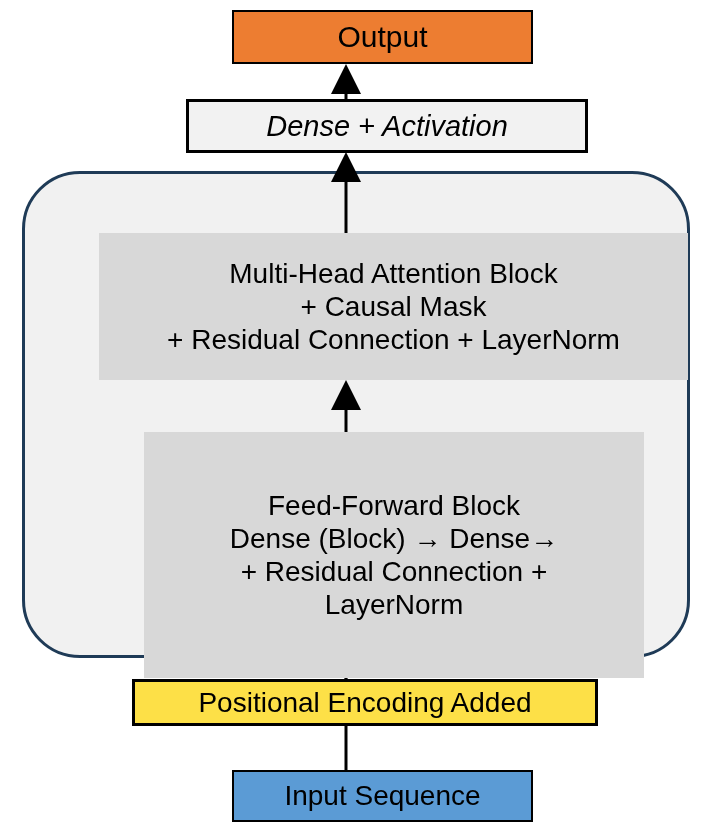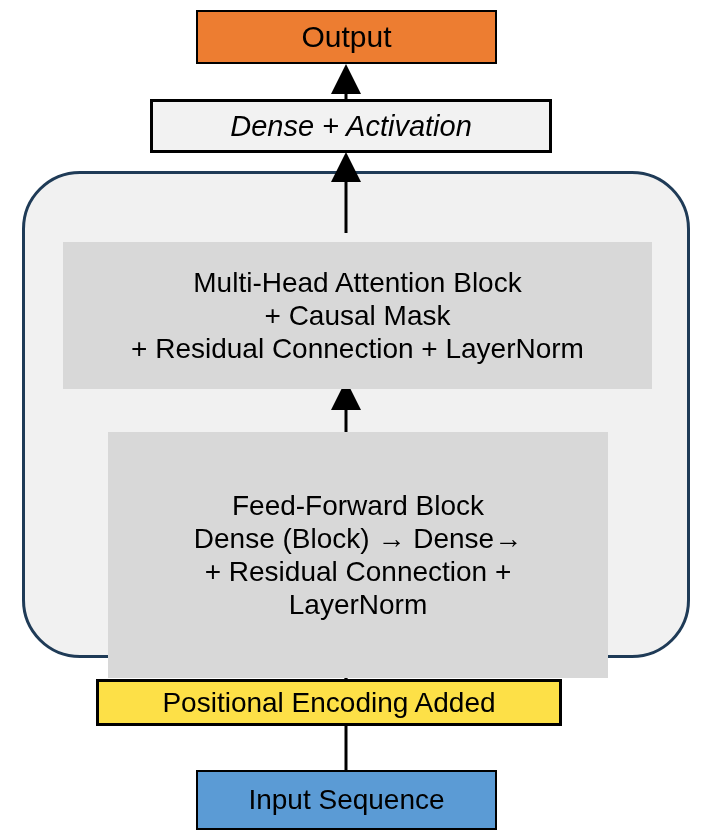--- a/index.html
+++ b/index.html
@@ -20,20 +20,21 @@
   .box {
     position: absolute;
     box-sizing: border-box;
     display: flex;
     align-items: center;
     justify-content: center;
     text-align: center;
     color: #000000;
     line-height: 1.18;
     white-space: pre-line;
+    margin-left: 36px;
   }
 
   
   #output-box {
     left: 196px;
     top: 10px;
     width: 301px;
     height: 54px;
     background: #ED7D31;
     border: 2px solid #000000;
@@ -61,21 +62,21 @@
     height: 487px;
     box-sizing: border-box;
     background: #F1F1F1;
     border: 3px solid #1F3B57;
     border-radius: 58px;
   }
 
   
   #attention-block {
     left: 63px;
-    top: 242px;
+    top: 233px;
     width: 589px;
     height: 147px;
     background: #D8D8D8;
     font-size: 28px;
     flex-direction: column;
   }
 
   
   #ffn-block {
     left: 108px;
@@ -98,21 +99,21 @@
     background: #fde047;
     border: 3px solid #000000;
     font-size: 28px;
   }
 
   
   #input-box {
     left: 196px;
     top: 770px;
     width: 301px;
-    height: 60px;
+    height: 52px;
     background: #5B9BD5;
     border: 2px solid #000000;
     font-size: 28px;
   }
 
   
   .arrow {
     position: absolute;
     left: 0;
     top: 0;

